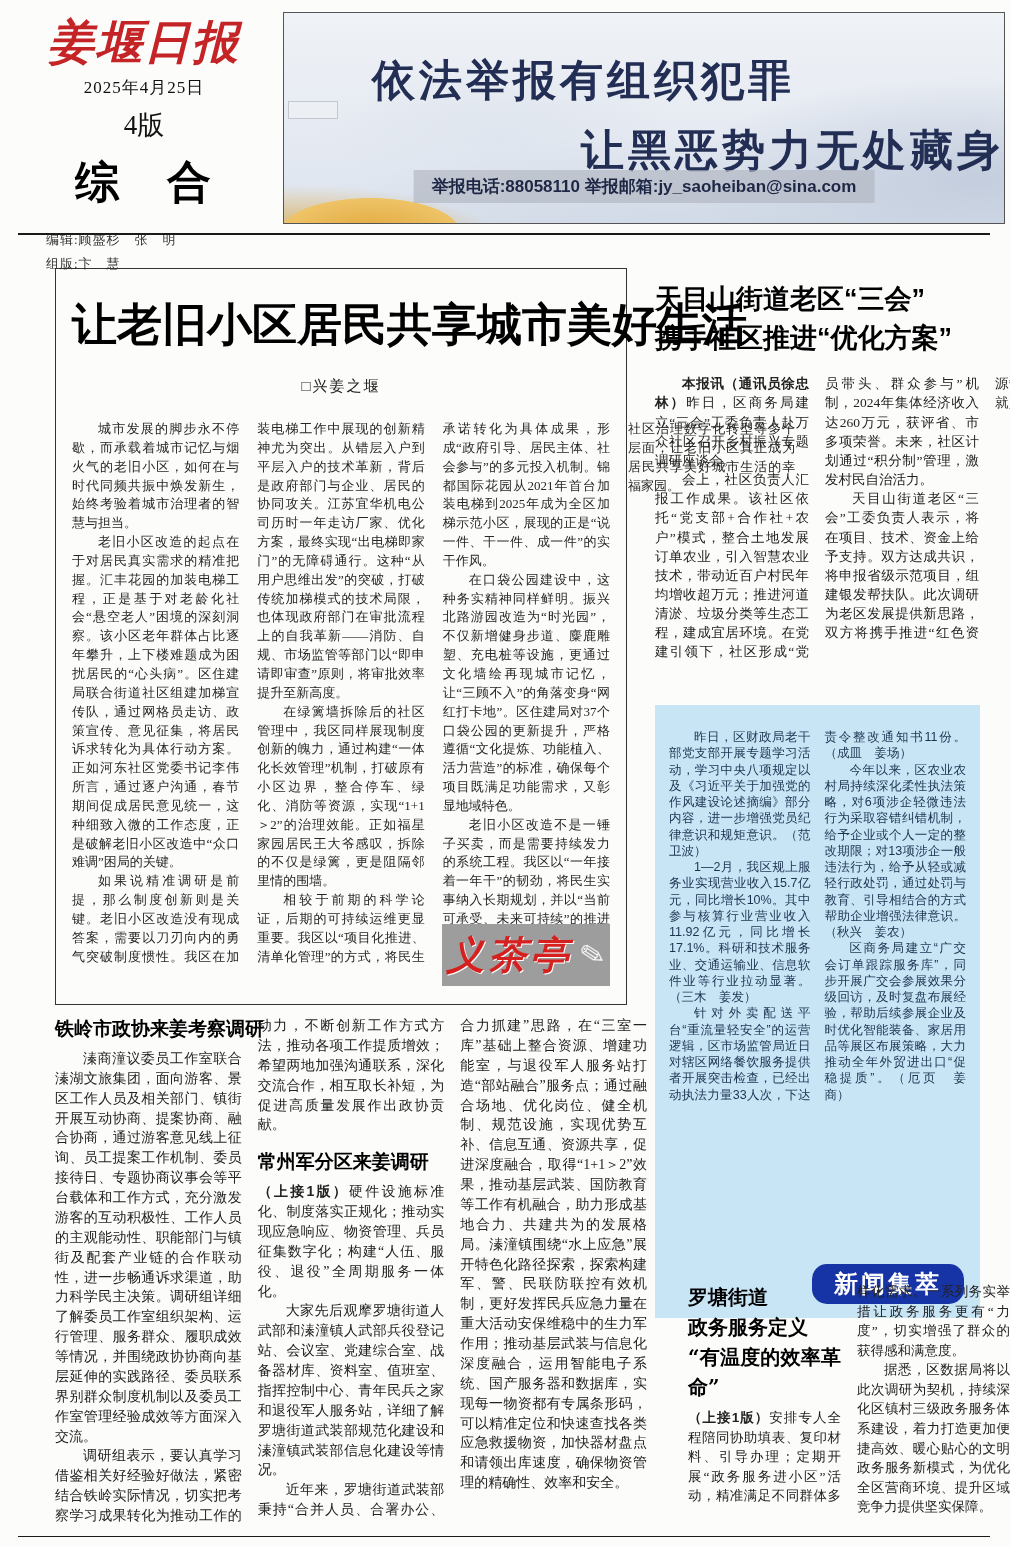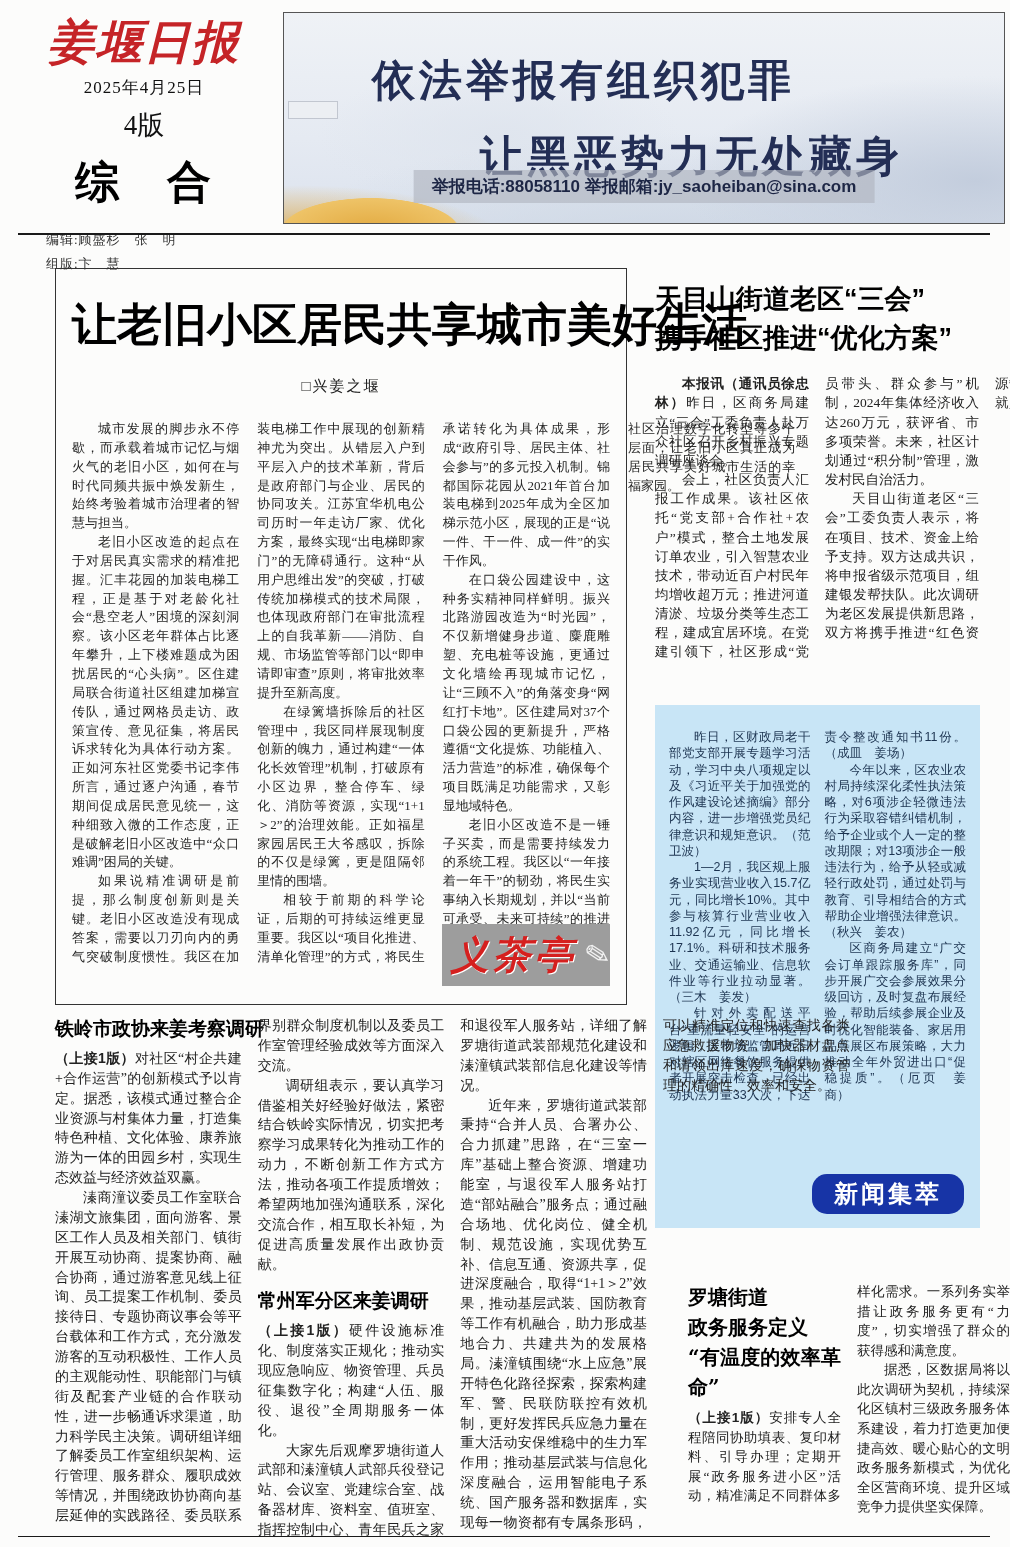--- a/index.html
+++ b/index.html
@@ -39,21 +39,21 @@
       radial-gradient(260px 110px at 30% 60%, #dfe5ee 0%, rgba(0,0,0,0) 70%),
       linear-gradient(180deg,#eff2f6 0%,#e5eaf2 60%,#dce3ee 100%);
   }
   .banner-logo{position:absolute;left:4px;top:88px;width:48px;height:16px;
     border:1px solid #b9bec8;background:#eef0f3;opacity:.8;}
   .banner-line{
     font-family:"Liberation Sans","DejaVu Sans",sans-serif;font-weight:900;
     color:#232e55;font-size:43px;letter-spacing:4px;line-height:1.35;white-space:nowrap;
   }
   .banner-line1{margin:38px 0 0 88px;}
-  .banner-line2{margin:18px 0 0 196px;}
+  .banner-line2{margin:12px 0 0 196px;text-align:right;}
   .banner-hotline{
     position:absolute;left:50%;bottom:20px;transform:translateX(-50%);
     background:rgba(176,181,192,.65);color:#1d2645;
     font-family:"Liberation Sans",sans-serif;font-weight:700;font-size:17px;
     padding:5px 18px;white-space:nowrap;
   }
 
   
   .main-box{
     position:absolute;left:55px;top:268px;width:572px;height:737px;
@@ -65,21 +65,21 @@
   }
   .main-byline{text-align:center;font-size:15px;margin-top:22px;color:#222;letter-spacing:2px;}
   .main-cols{
     margin-top:24px;height:562px;
     column-count:3;column-gap:18px;
     font-size:13px;line-height:1.45;text-align:justify;color:#262626;
   }
   .main-cols p{margin:0;text-indent:2em;}
   .stamp{
     position:absolute;right:16px;bottom:18px;width:168px;height:62px;
-    background:#9d9d9d;display:flex;align-items:center;justify-content:flex-end;gap:8px;
+    background:#9d9d9d;display:flex;align-items:center;justify-content:center;gap:8px;
   }
   .stamp-text{
     font-family:"DejaVu Serif",serif;font-weight:900;font-style:italic;
     color:#d5201f;font-size:38px;letter-spacing:4px;text-shadow:1px 1px 0 #fff;
   }
   .stamp-pen{font-size:30px;color:#f2f2f2;transform:rotate(-12deg);line-height:1;}
 
   
   .tms{position:absolute;left:655px;top:280px;width:324px;}
   .tms-title{
@@ -88,21 +88,21 @@
   }
   .tms-body{
     margin-top:16px;height:298px;column-count:2;column-gap:16px;
     font-size:13.5px;line-height:1.42;text-align:justify;color:#222;
   }
   .tms-body p{margin:0;text-indent:2em;}
   .lead{font-weight:900;font-family:"Liberation Sans",sans-serif;}
 
   
   .digest{
-    position:absolute;left:655px;top:705px;width:325px;height:523px;
+    position:absolute;left:655px;top:705px;width:325px;height:613px;
     background:#c8e5f6;box-sizing:border-box;padding:24px 14px 14px 14px;
   }
   .digest-cols{
     height:478px;column-count:2;column-gap:14px;
     font-family:"Liberation Sans","DejaVu Sans",sans-serif;
     font-size:12.5px;line-height:1.3;text-align:justify;color:#1c3350;font-weight:500;
   }
   .digest-cols p{margin:0;text-indent:2em;}
   .digest-badge{
     position:absolute;right:16px;bottom:14px;width:152px;height:40px;
@@ -193,21 +193,20 @@
     <p class="digest-item">1—2月，我区规上服务业实现营业收入15.7亿元，同比增长10%。其中参与核算行业营业收入11.92亿元，同比增长17.1%。科研和技术服务业、交通运输业、信息软件业等行业拉动显著。（三木　姜发）</p>
     <p class="digest-item">针对外卖配送平台“重流量轻安全”的运营逻辑，区市场监管局近日对辖区网络餐饮服务提供者开展突击检查，已经出动执法力量33人次，下达责令整改通知书11份。（成皿　姜场）</p>
     <p class="digest-item">今年以来，区农业农村局持续深化柔性执法策略，对6项涉企轻微违法行为采取容错纠错机制，给予企业或个人一定的整改期限；对13项涉企一般违法行为，给予从轻或减轻行政处罚，通过处罚与教育、引导相结合的方式帮助企业增强法律意识。（秋兴　姜农）</p>
     <p class="digest-item">区商务局建立“广交会订单跟踪服务库”，同步开展广交会参展效果分级回访，及时复盘布展经验，帮助后续参展企业及时优化智能装备、家居用品等展区布展策略，大力推动全年外贸进出口“促稳提质”。（厄页　姜商）</p>
   </div>
   <div class="digest-badge">新闻集萃</div>
 </div>
 
 <div class="bottom-block">
   <h3>铁岭市政协来姜考察调研</h3>
-  <p class="haslead"><span class="lead">（上接1版）</span><span class="rest">对社区“村企共建+合作运营”的创新模式予以肯定。据悉，该模式通过整合企业资源与村集体力量，打造集特色种植、文化体验、康养旅游为一体的田园乡村，实现生态效益与经济效益双赢。</span></p>
   <p>溱商潼议委员工作室联合溱湖文旅集团，面向游客、景区工作人员及相关部门、镇街开展互动协商、提案协商、融合协商，通过游客意见线上征询、员工提案工作机制、委员接待日、专题协商议事会等平台载体和工作方式，充分激发游客的互动积极性、工作人员的主观能动性、职能部门与镇街及配套产业链的合作联动性，进一步畅通诉求渠道，助力科学民主决策。调研组详细了解委员工作室组织架构、运行管理、服务群众、履职成效等情况，并围绕政协协商向基层延伸的实践路径、委员联系界别群众制度机制以及委员工作室管理经验成效等方面深入交流。</p>
   <p>调研组表示，要认真学习借鉴相关好经验好做法，紧密结合铁岭实际情况，切实把考察学习成果转化为推动工作的动力，不断创新工作方式方法，推动各项工作提质增效；希望两地加强沟通联系，深化交流合作，相互取长补短，为促进高质量发展作出政协贡献。</p>
   <h3 class="second">常州军分区来姜调研</h3>
   <p class="haslead"><span class="lead">（上接1版）</span><span class="rest">硬件设施标准化、制度落实正规化；推动实现应急响应、物资管理、兵员征集数字化；构建“人伍、服役、退役”全周期服务一体化。</span></p>
   <p>大家先后观摩罗塘街道人武部和溱潼镇人武部兵役登记站、会议室、党建综合室、战备器材库、资料室、值班室、指挥控制中心、青年民兵之家和退役军人服务站，详细了解罗塘街道武装部规范化建设和溱潼镇武装部信息化建设等情况。</p>
   <p>近年来，罗塘街道武装部秉持“合并人员、合署办公、合力抓建”思路，在“三室一库”基础上整合资源、增建功能室，与退役军人服务站打造“部站融合”服务点；通过融合场地、优化岗位、健全机制、规范设施，实现优势互补、信息互通、资源共享，促进深度融合，取得“1+1＞2”效果，推动基层武装、国防教育等工作有机融合，助力形成基地合力、共建共为的发展格局。溱潼镇围绕“水上应急”展开特色化路径探索，探索构建军、警、民联防联控有效机制，更好发挥民兵应急力量在重大活动安保维稳中的生力军作用；推动基层武装与信息化深度融合，运用智能电子系统、国产服务器和数据库，实现每一物资都有专属条形码，可以精准定位和快速查找各类应急救援物资，加快器材盘点和请领出库速度，确保物资管理的精确性、效率和安全。</p>
 </div>
 
 <div class="luotang">
   <div class="lt-title">

